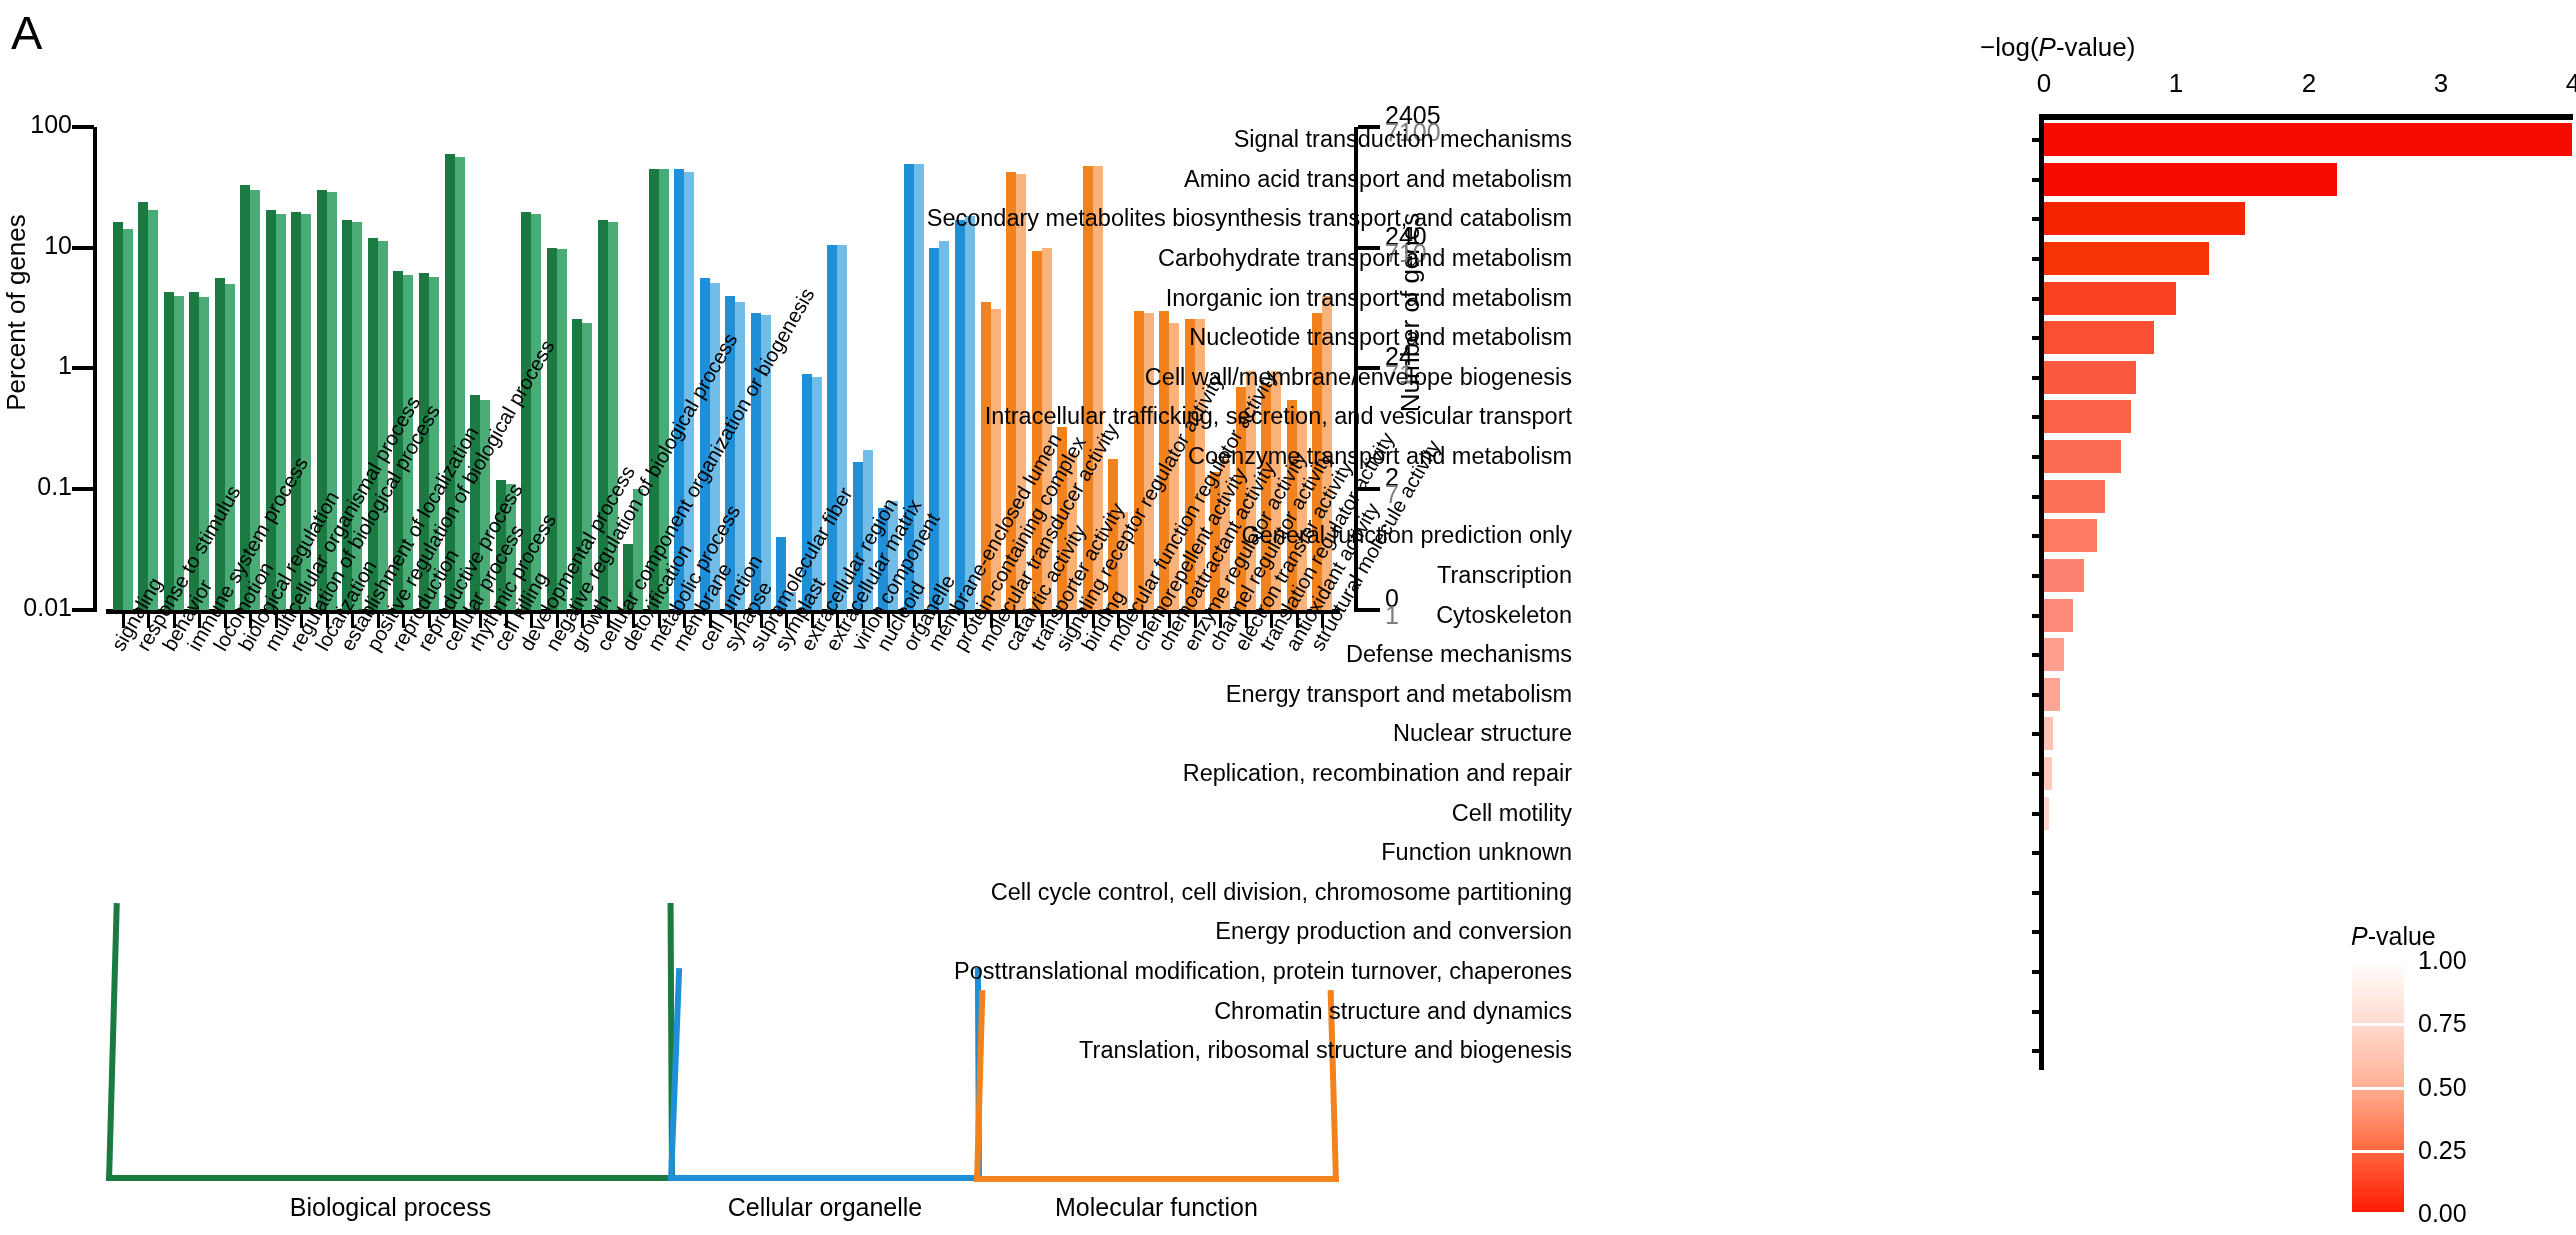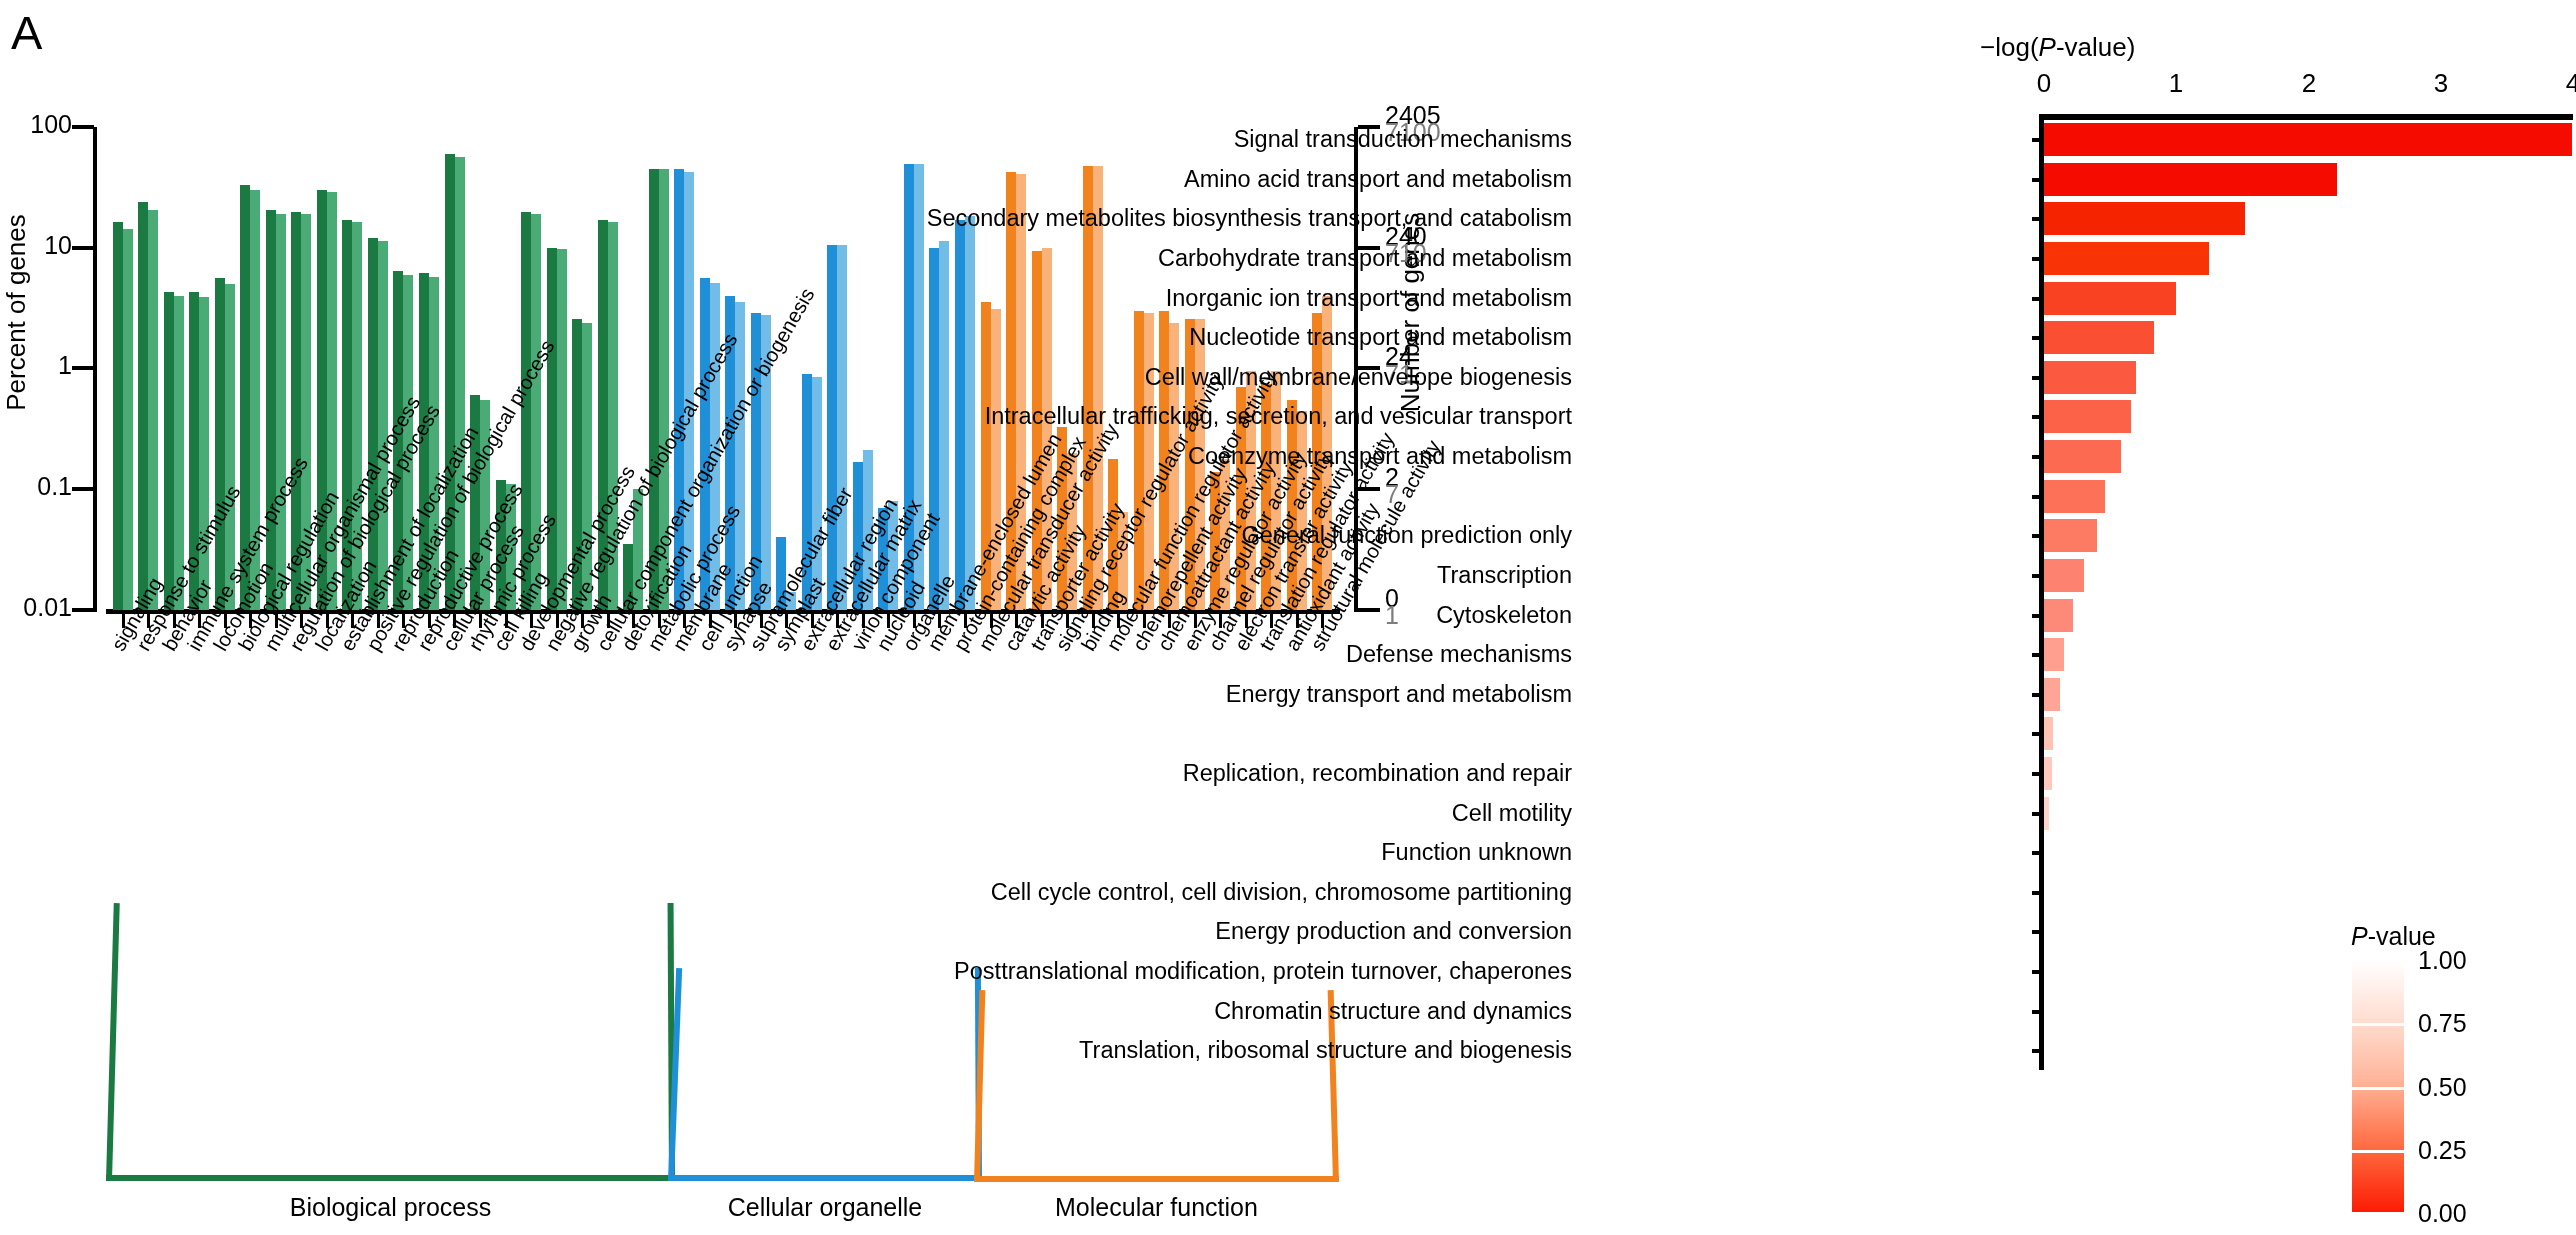--- a/index.html
+++ b/index.html
@@ -497,20 +497,21 @@
         <div class="b-rowlabel">Defense mechanisms</div>
         <div class="b-ytick"></div>
         <div class="b-bar" style="width: 20px; height: 33px; top: 1.9px; background: rgb(254, 159, 144);"></div>
       </div>
       <div class="b-row" style="top: 676px; height: 37px; width: 992px;">
         <div class="b-rowlabel">Energy transport and metabolism</div>
         <div class="b-ytick"></div>
         <div class="b-bar" style="width: 16px; height: 33px; top: 1.9px; background: rgb(254, 165, 149);"></div>
       </div>
       <div class="b-row" style="top: 715px; height: 37px; width: 992px;">
+        <div class="b-rowlabel">Nuclear structure</div>
         <div class="b-ytick"></div>
         <div class="b-bar" style="width: 9.2px; height: 33px; top: 1.9px; background: rgb(255, 195, 182);"></div>
       </div>
       <div class="b-row" style="top: 755px; height: 37px; width: 992px;">
         <div class="b-rowlabel">Replication, recombination and repair</div>
         <div class="b-ytick"></div>
         <div class="b-bar" style="width: 8px; height: 33px; top: 1.9px; background: rgb(255, 201, 190);"></div>
       </div>
       <div class="b-row" style="top: 795px; height: 37px; width: 992px;">
         <div class="b-rowlabel">Cell motility</div>

